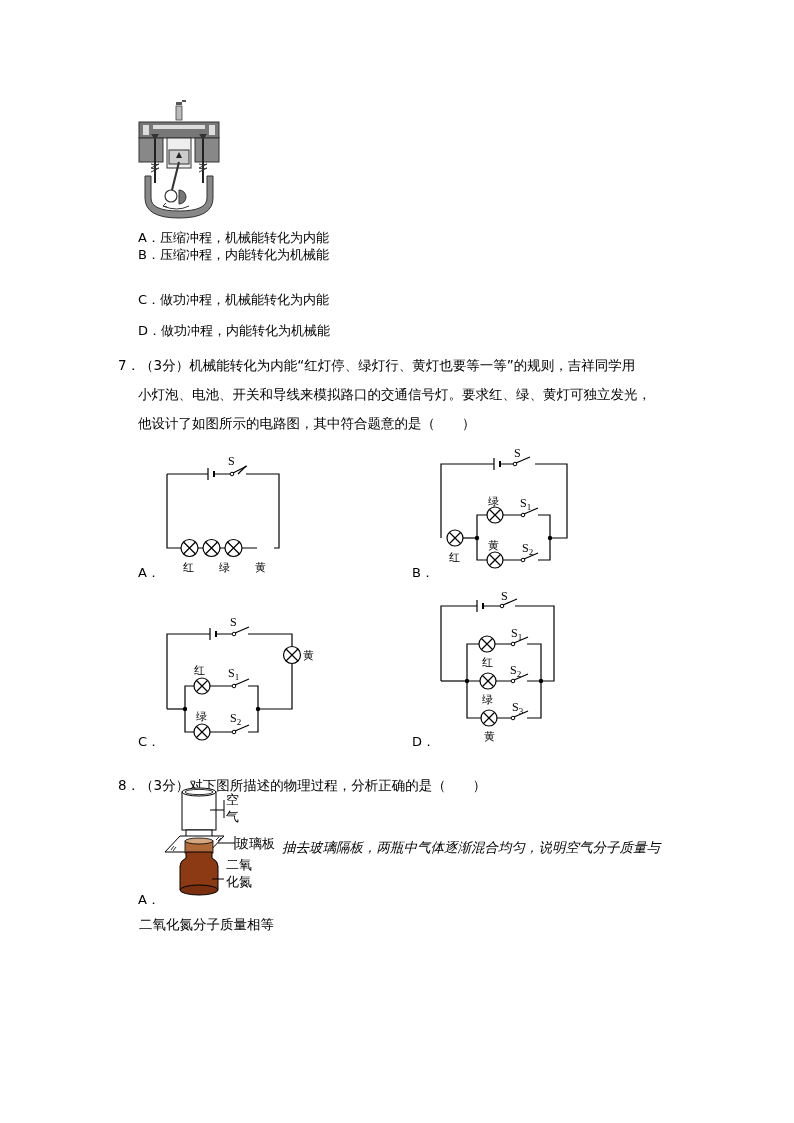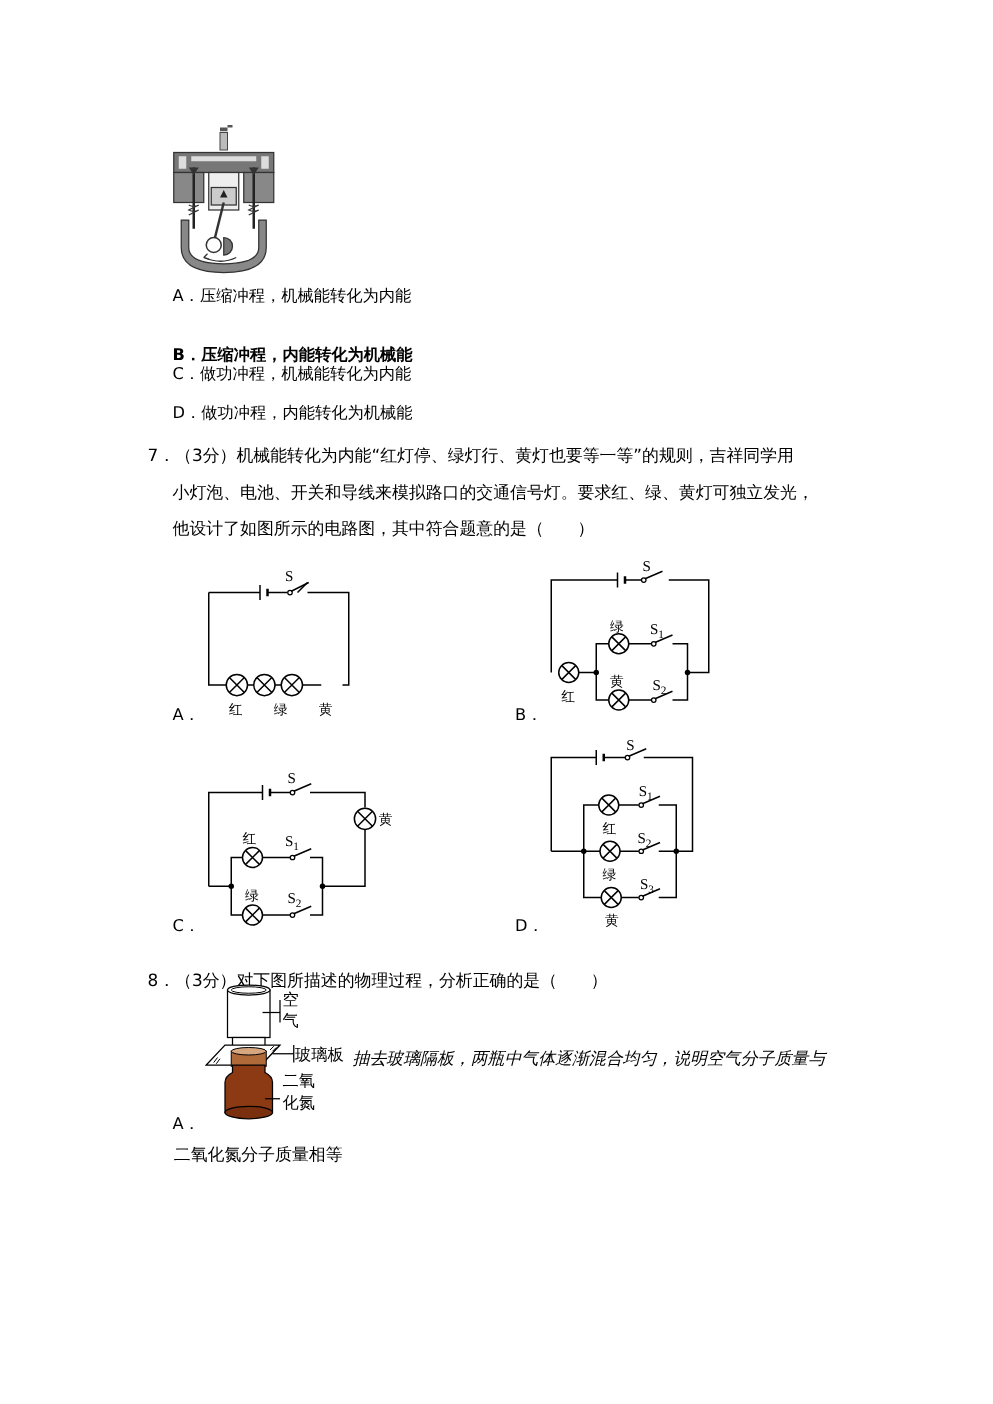--- a/index.html
+++ b/index.html
@@ -46,21 +46,21 @@
   <line x1="46" y1="64" x2="38" y2="96" stroke="#333" stroke-width="2"></line>
   <circle cx="38" cy="98" r="6" fill="#fff" stroke="#333" stroke-width="1.2"></circle>
   <path d="M46 92 A7 7 0 0 1 46 106 Z" fill="#777" stroke="#333" stroke-width="1"></path>
   <path d="M30 108 Q44 114 56 108" stroke="#333" fill="none" stroke-width="1"></path>
   <path d="M30 108 l3 -3 M30 108 l4 1" stroke="#333" stroke-width="1"></path>
 </svg>
 
 <div class="opt" style="top:230px;text-align:right;">
   <span>A．</span><span>压缩冲程，机械能转化为内能</span>
 </div>
-<div class="opt" style="top:277px;font-weight:bold;">
+<div class="opt" style="top:247px;">
   <span>B．</span><span>压缩冲程，内能转化为机械能</span>
 </div>
 <div class="opt" style="top:292px;">
   <span>C．</span><span>做功冲程，机械能转化为内能</span>
 </div>
 <div class="opt" style="top:323px;">
   <span>D．</span><span>做功冲程，内能转化为机械能</span>
 </div>
 
 <div class="qline" style="left:118px;top:356px;">

